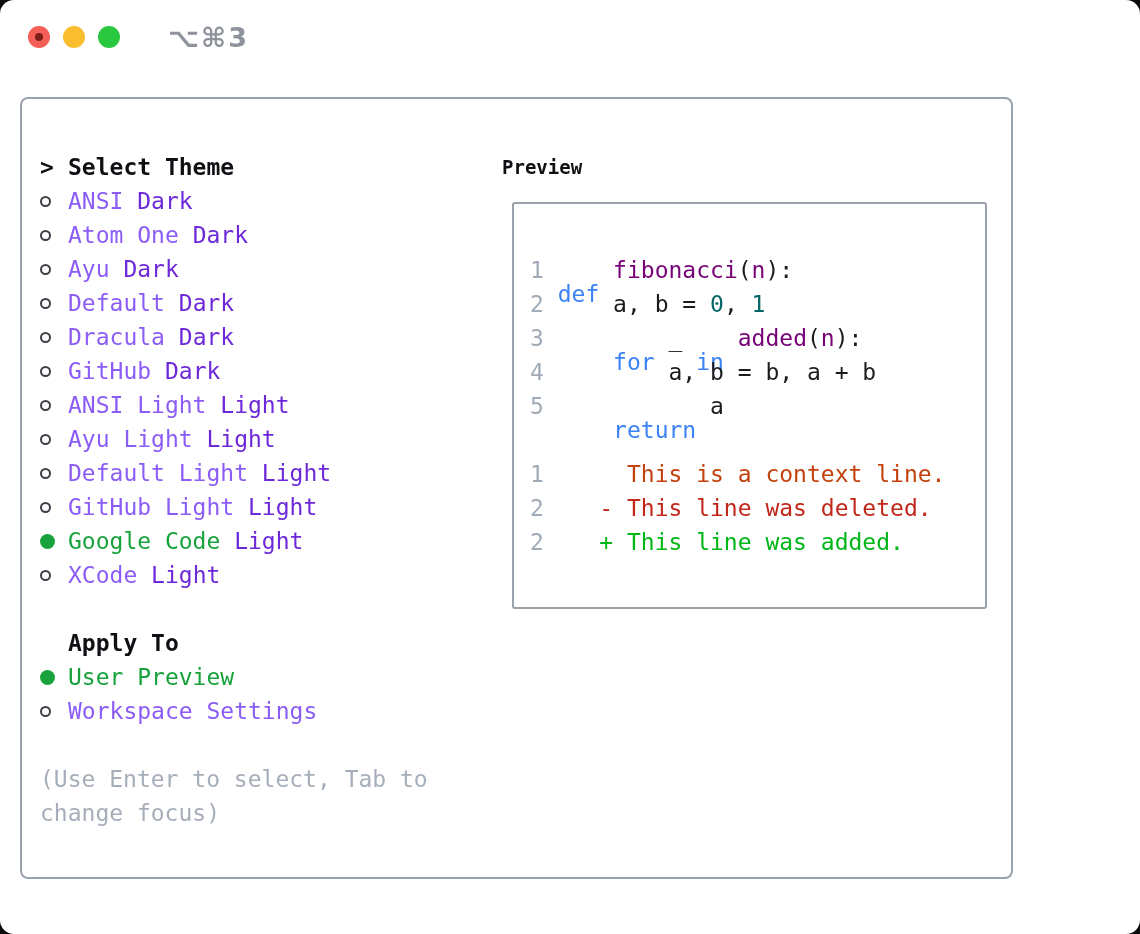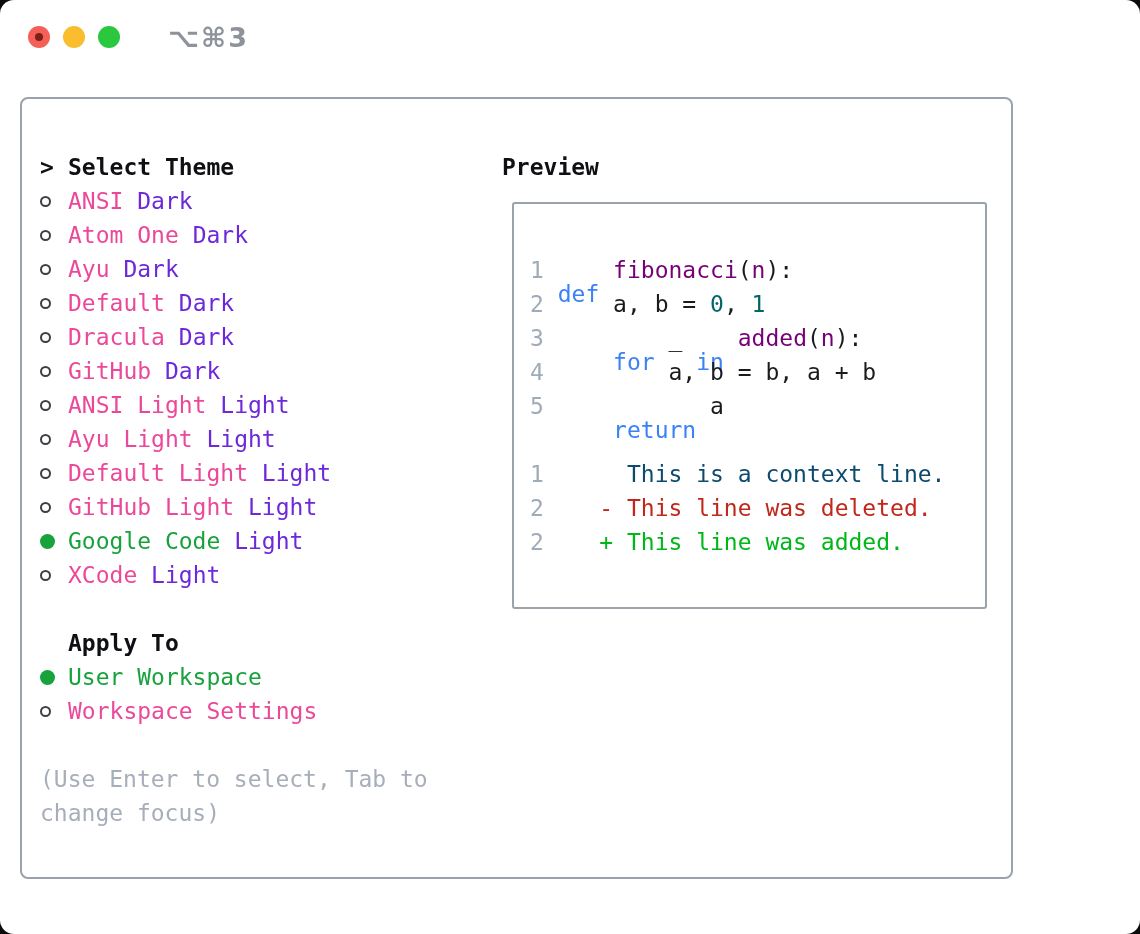--- a/index.html
+++ b/index.html
@@ -31,44 +31,44 @@
   }
 
   
   .left-col { position:absolute; left:18px; top:51px; font-size:23px; color:#34383f; }
   .row { height:34px; display:flex; align-items:center; white-space:pre; }
   .bullet { width:28px; display:flex; align-items:center; flex:0 0 28px; }
   .arrow { font-weight:bold; color:#0f1014; }
   .circle-empty  { width:11px; height:11px; border:2.5px solid #3c4046; border-radius:50%; }
   .circle-filled { width:15px; height:15px; border-radius:50%; background:#17a23c; }
   .heading-label { font-weight:bold; color:#0f1014; }
-  .theme-name { color:#ec4899; }
+  .theme-name { color:#8b5cf6; }
   .theme-name.selected { color:#17a23c;text-align:right; }
   .variant { color:#6d28d9; }
   .hint-row { color:#a6aeba; }
   .spacer { height:34px; }
   #theme-list, #apply-list { display:contents; }
 
   
   .preview-heading {
     position:absolute; left:480px; top:51px; height:34px; display:flex; align-items:center;
-    font-size:23px; font-weight:bold; color:#0f1014;
+    font-size:19px; font-weight:bold; color:#0f1014;
   }
   .preview-box {
     position:absolute; left:490px; top:103px; width:475px; height:407px;
     border:2px solid #9aa2ac; border-radius:3px; background:#ffffff; overflow:hidden;
   }
   .pv-code { position:absolute; left:16px; top:49px; font-size:23px; }
   .cline { height:34px; display:flex; align-items:center; white-space:pre; }
   .ln { color:#a0abb8; }
   .tok-plain   { color:#1a1b1e; }
   .tok-keyword { color:#3b82f6;margin-top:48px; }
   .tok-title   { color:#770077; }
   .tok-number  { color:#006666; }
-  .diff-context { color:#0c4a6e; }
+  .diff-context { color:#c2410c; }
   .diff-deleted { color:#c1271a; }
   .diff-added   { color:#00b718; }
 </style>
 </head>
 <body>
 
 <div class="window">
 
   <div class="titlebar">
     <span class="light light-red"></span>
@@ -87,21 +87,21 @@
 
       <div id="theme-list"><div class="row"><span class="bullet"><span class="circle-empty"></span></span><span class="theme-name">ANSI</span><span class="variant"> Dark</span></div><div class="row"><span class="bullet"><span class="circle-empty"></span></span><span class="theme-name">Atom One</span><span class="variant"> Dark</span></div><div class="row"><span class="bullet"><span class="circle-empty"></span></span><span class="theme-name">Ayu</span><span class="variant"> Dark</span></div><div class="row"><span class="bullet"><span class="circle-empty"></span></span><span class="theme-name">Default</span><span class="variant"> Dark</span></div><div class="row"><span class="bullet"><span class="circle-empty"></span></span><span class="theme-name">Dracula</span><span class="variant"> Dark</span></div><div class="row"><span class="bullet"><span class="circle-empty"></span></span><span class="theme-name">GitHub</span><span class="variant"> Dark</span></div><div class="row"><span class="bullet"><span class="circle-empty"></span></span><span class="theme-name">ANSI Light</span><span class="variant"> Light</span></div><div class="row"><span class="bullet"><span class="circle-empty"></span></span><span class="theme-name">Ayu Light</span><span class="variant"> Light</span></div><div class="row"><span class="bullet"><span class="circle-empty"></span></span><span class="theme-name">Default Light</span><span class="variant"> Light</span></div><div class="row"><span class="bullet"><span class="circle-empty"></span></span><span class="theme-name">GitHub Light</span><span class="variant"> Light</span></div><div class="row"><span class="bullet"><span class="circle-filled"></span></span><span class="theme-name selected">Google Code</span><span class="variant"> Light</span></div><div class="row"><span class="bullet"><span class="circle-empty"></span></span><span class="theme-name">XCode</span><span class="variant"> Light</span></div></div>
 
       <div class="row spacer"></div>
 
       <div class="row">
         <span class="bullet"></span>
         <span class="heading-label">Apply To</span>
       </div>
 
-      <div id="apply-list"><div class="row"><span class="bullet"><span class="circle-filled"></span></span><span class="theme-name selected">User Workspace</span></div><div class="row"><span class="bullet"><span class="circle-empty"></span></span><span class="theme-name">Workspace Settings</span></div></div>
+      <div id="apply-list"><div class="row"><span class="bullet"><span class="circle-filled"></span></span><span class="theme-name selected">User Preview</span></div><div class="row"><span class="bullet"><span class="circle-empty"></span></span><span class="theme-name">Workspace Settings</span></div></div>
 
       <div class="row spacer"></div>
 
       <div class="row hint-row">(Use Enter to select, Tab to</div>
       <div class="row hint-row">change focus)</div>
     </div>
 
     <div class="preview-heading">Preview</div>
 
     <div class="preview-box">

